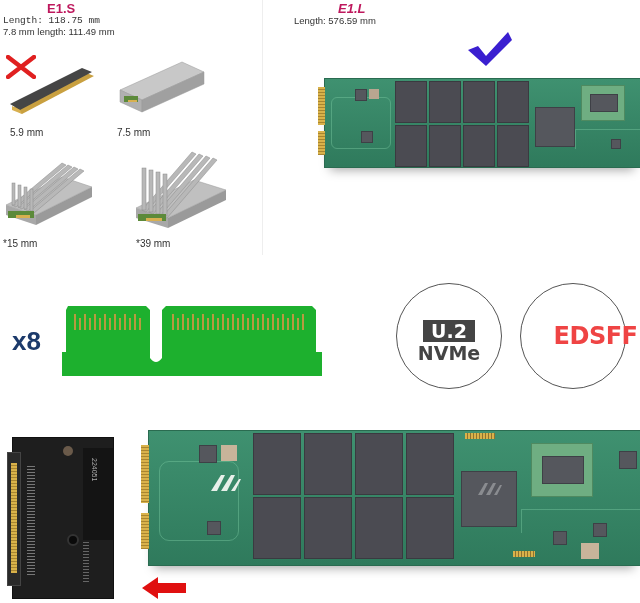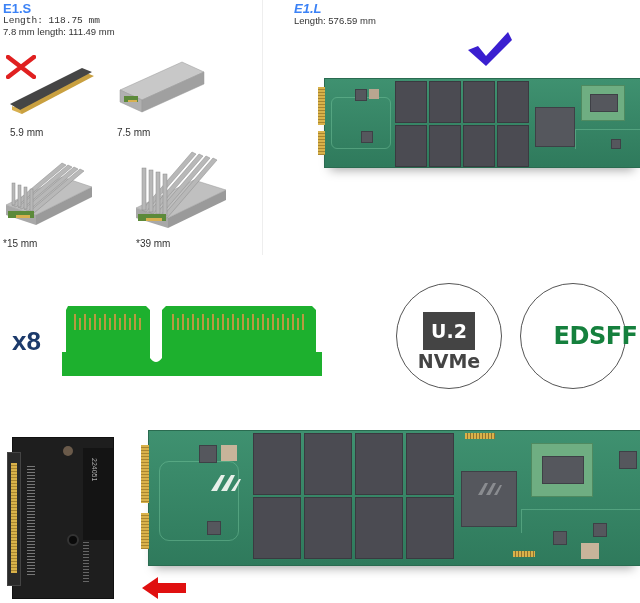--- a/index.html
+++ b/index.html
@@ -1,20 +1,20 @@
 <!DOCTYPE html>
 <html><head>
 <meta charset="utf-8">
 <style>
   * { box-sizing: border-box; margin: 0; padding: 0; }
   html, body { width: 640px; height: 603px; background: #ffffff; overflow: hidden; }
   body { position: relative; font-family: "Liberation Sans", sans-serif; color: #222; }
   .abs { position: absolute; }
 
-  .title { font-weight: bold; font-size: 13px; color: #3b82f6; line-height: 14px; }
+  .title { font-weight: bold; font-size: 13px; color: #be185d; line-height: 14px; margin-left: 44px; }
   .sub { font-size: 9.5px; color: #333; line-height: 11px; }
   .cap { font-size: 10px; color: #333; }
 
   .divider { width: 1px; background: #eeeeee; }
 
   
   .pcb { background: #3b8a6a; background: linear-gradient(180deg,#3f9170,#2f7a5c); border: 1px solid #2a6b50; }
   .nand { background: #4b4b52; border: 1px solid #3a3a40; }
   .chip { background: #55575d; border: 1px solid #3e4046; }
   .gold { background: repeating-linear-gradient(180deg,#d9b24a 0 2px,#a98530 2px 3px); }
@@ -23,23 +23,23 @@
 
   
   .conn-box { border: 1.5px solid #333; border-radius: 8px; background: #fff; }
   .conn-blue { background: #1b2f6b; border-radius: 3px; }
   .conn-window { background: #e8eef7; border: 2px solid #9db0d9; border-radius: 6px; }
   .pinlabel { font-size: 11px; font-weight: bold; color: #222; text-align: center; }
   .x8 { font-size: 26px; font-weight: bold; color: #1c3a6b; }
 
   
   .badge { border: 1.5px solid #555; border-radius: 50%; background: #fff; display: flex; align-items: center; justify-content: center; flex-direction: column; }
-  .u2 { background: #444; color: #fff; font-weight: bold; font-size: 19px; padding: 8px 8px; line-height: 22px; font-family: "DejaVu Sans", sans-serif; margin-top: 12px; }
+  .u2 { background: #444; color: #fff; font-weight: bold; font-size: 19px; padding: 0 8px; line-height: 22px; font-family: "DejaVu Sans", sans-serif; margin-top: 12px; }
   .nvme { font-weight: bold; font-size: 19px; color: #444; line-height: 22px; font-family: "DejaVu Sans", sans-serif; }
-  .edsff { font-weight: bold; font-size: 24px; color: #15803d; font-family: "DejaVu Sans", sans-serif; letter-spacing: -0.5px; margin-left: 45px; }
+  .edsff { font-weight: bold; font-size: 24px; color: #ef4444; font-family: "DejaVu Sans", sans-serif; letter-spacing: -0.5px; margin-left: 45px; }
 
   
   .adapter { background: #1e1e1e; border: 1px solid #111; }
   .shadow { box-shadow: 0 8px 10px -6px rgba(0,0,0,0.35); }
 </style>
 </head>
 <body>
 
 <div class="abs" style="left:0;top:0;width:255px;height:265px;">
   <div class="abs title" style="left:3px;top:2px;">E1.S</div>

